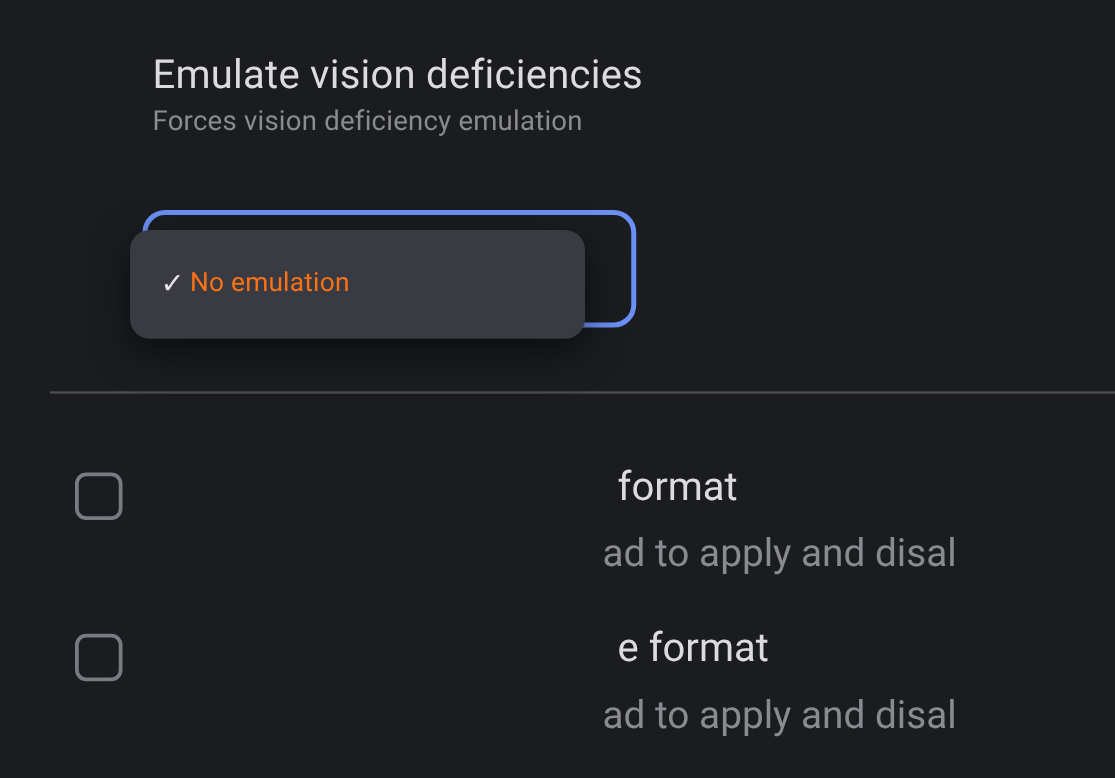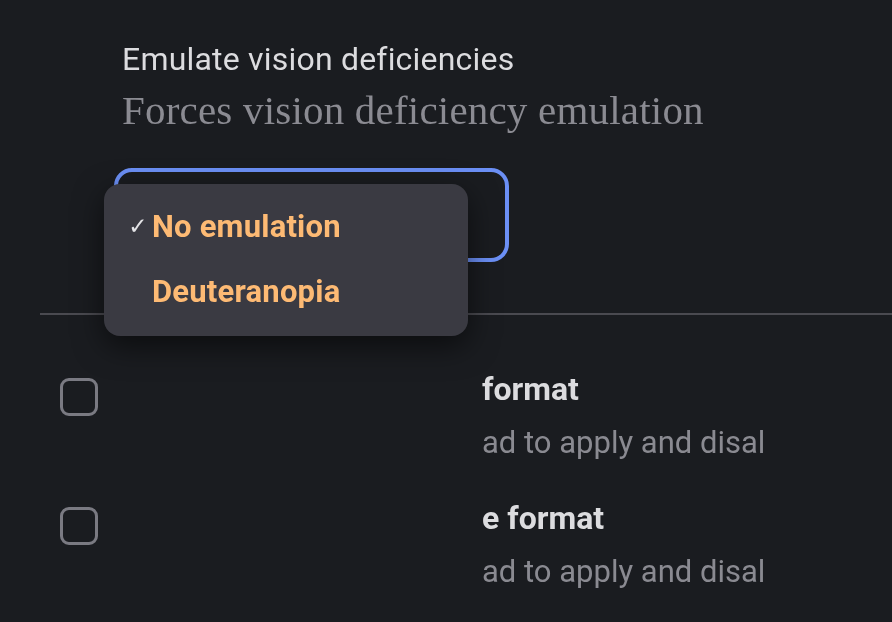--- a/index.html
+++ b/index.html
@@ -25,27 +25,26 @@
 
     .setting-title {
       font-size: 32px;
       font-weight: 400;
       color: #dcdcdf;
       letter-spacing: 0.2px;
       line-height: 1.35;
     }
 
     .setting-subtitle {
-      font-size: 41px;
+      font-size: 22px;
       font-weight: 400;
       color: #8b8b92;
       letter-spacing: 0.2px;
       line-height: 1.35;
       margin-top: 2px;
-      font-family: Liberation Serif, serif;
     }
 
     .select-outline {
       position: absolute;
       left: 114px;
       top: 168px;
       width: 395px;
       height: 94px;
       border: 4px solid #6b8ff5;
       border-radius: 18px;
@@ -86,23 +85,24 @@
       flex-shrink: 0;
       margin-top: 8px;
     }
 
     .row-texts {
       padding-left: 356px;
     }
 
     .row-title {
       font-size: 32px;
-      font-weight: 700;
+      font-weight: 400;
       color: #dcdcdf;
       white-space: nowrap;
+      margin-left: 12px;
     }
 
     .row-sub {
       font-size: 31px;
       font-weight: 400;
       color: #8a8a91;
       white-space: nowrap;
       margin-top: 16px;
     }
 
@@ -132,23 +132,23 @@
       align-items: center;
     }
 
     .check-icon {
       font-size: 23px;
       color: #e4e4e7;
       line-height: 1;
     }
 
     .dropdown-label {
-      font-size: 31px;
-      color: #fdba74;
-      font-weight: 700;
+      font-size: 21px;
+      color: #f97316;
+      font-weight: 400;
       letter-spacing: 0.2px;
     }
   </style>
 </head>
 <body>
 
 <div class="content">
   <div class="setting-title">Emulate vision deficiencies</div>
   <div class="setting-subtitle">Forces vision deficiency emulation</div>
 </div>
@@ -173,17 +173,13 @@
   </div>
 </div>
 
 <div class="dropdown">
   <div class="dropdown-item">
     <span class="check-slot">
       <span class="check-icon">✓</span>
     </span>
     <span class="dropdown-label">No emulation</span>
   </div>
-  <div class="dropdown-item">
-    <span class="check-slot"></span>
-    <span class="dropdown-label">Deuteranopia</span>
-  </div>
 </div>
 
 </body></html>

